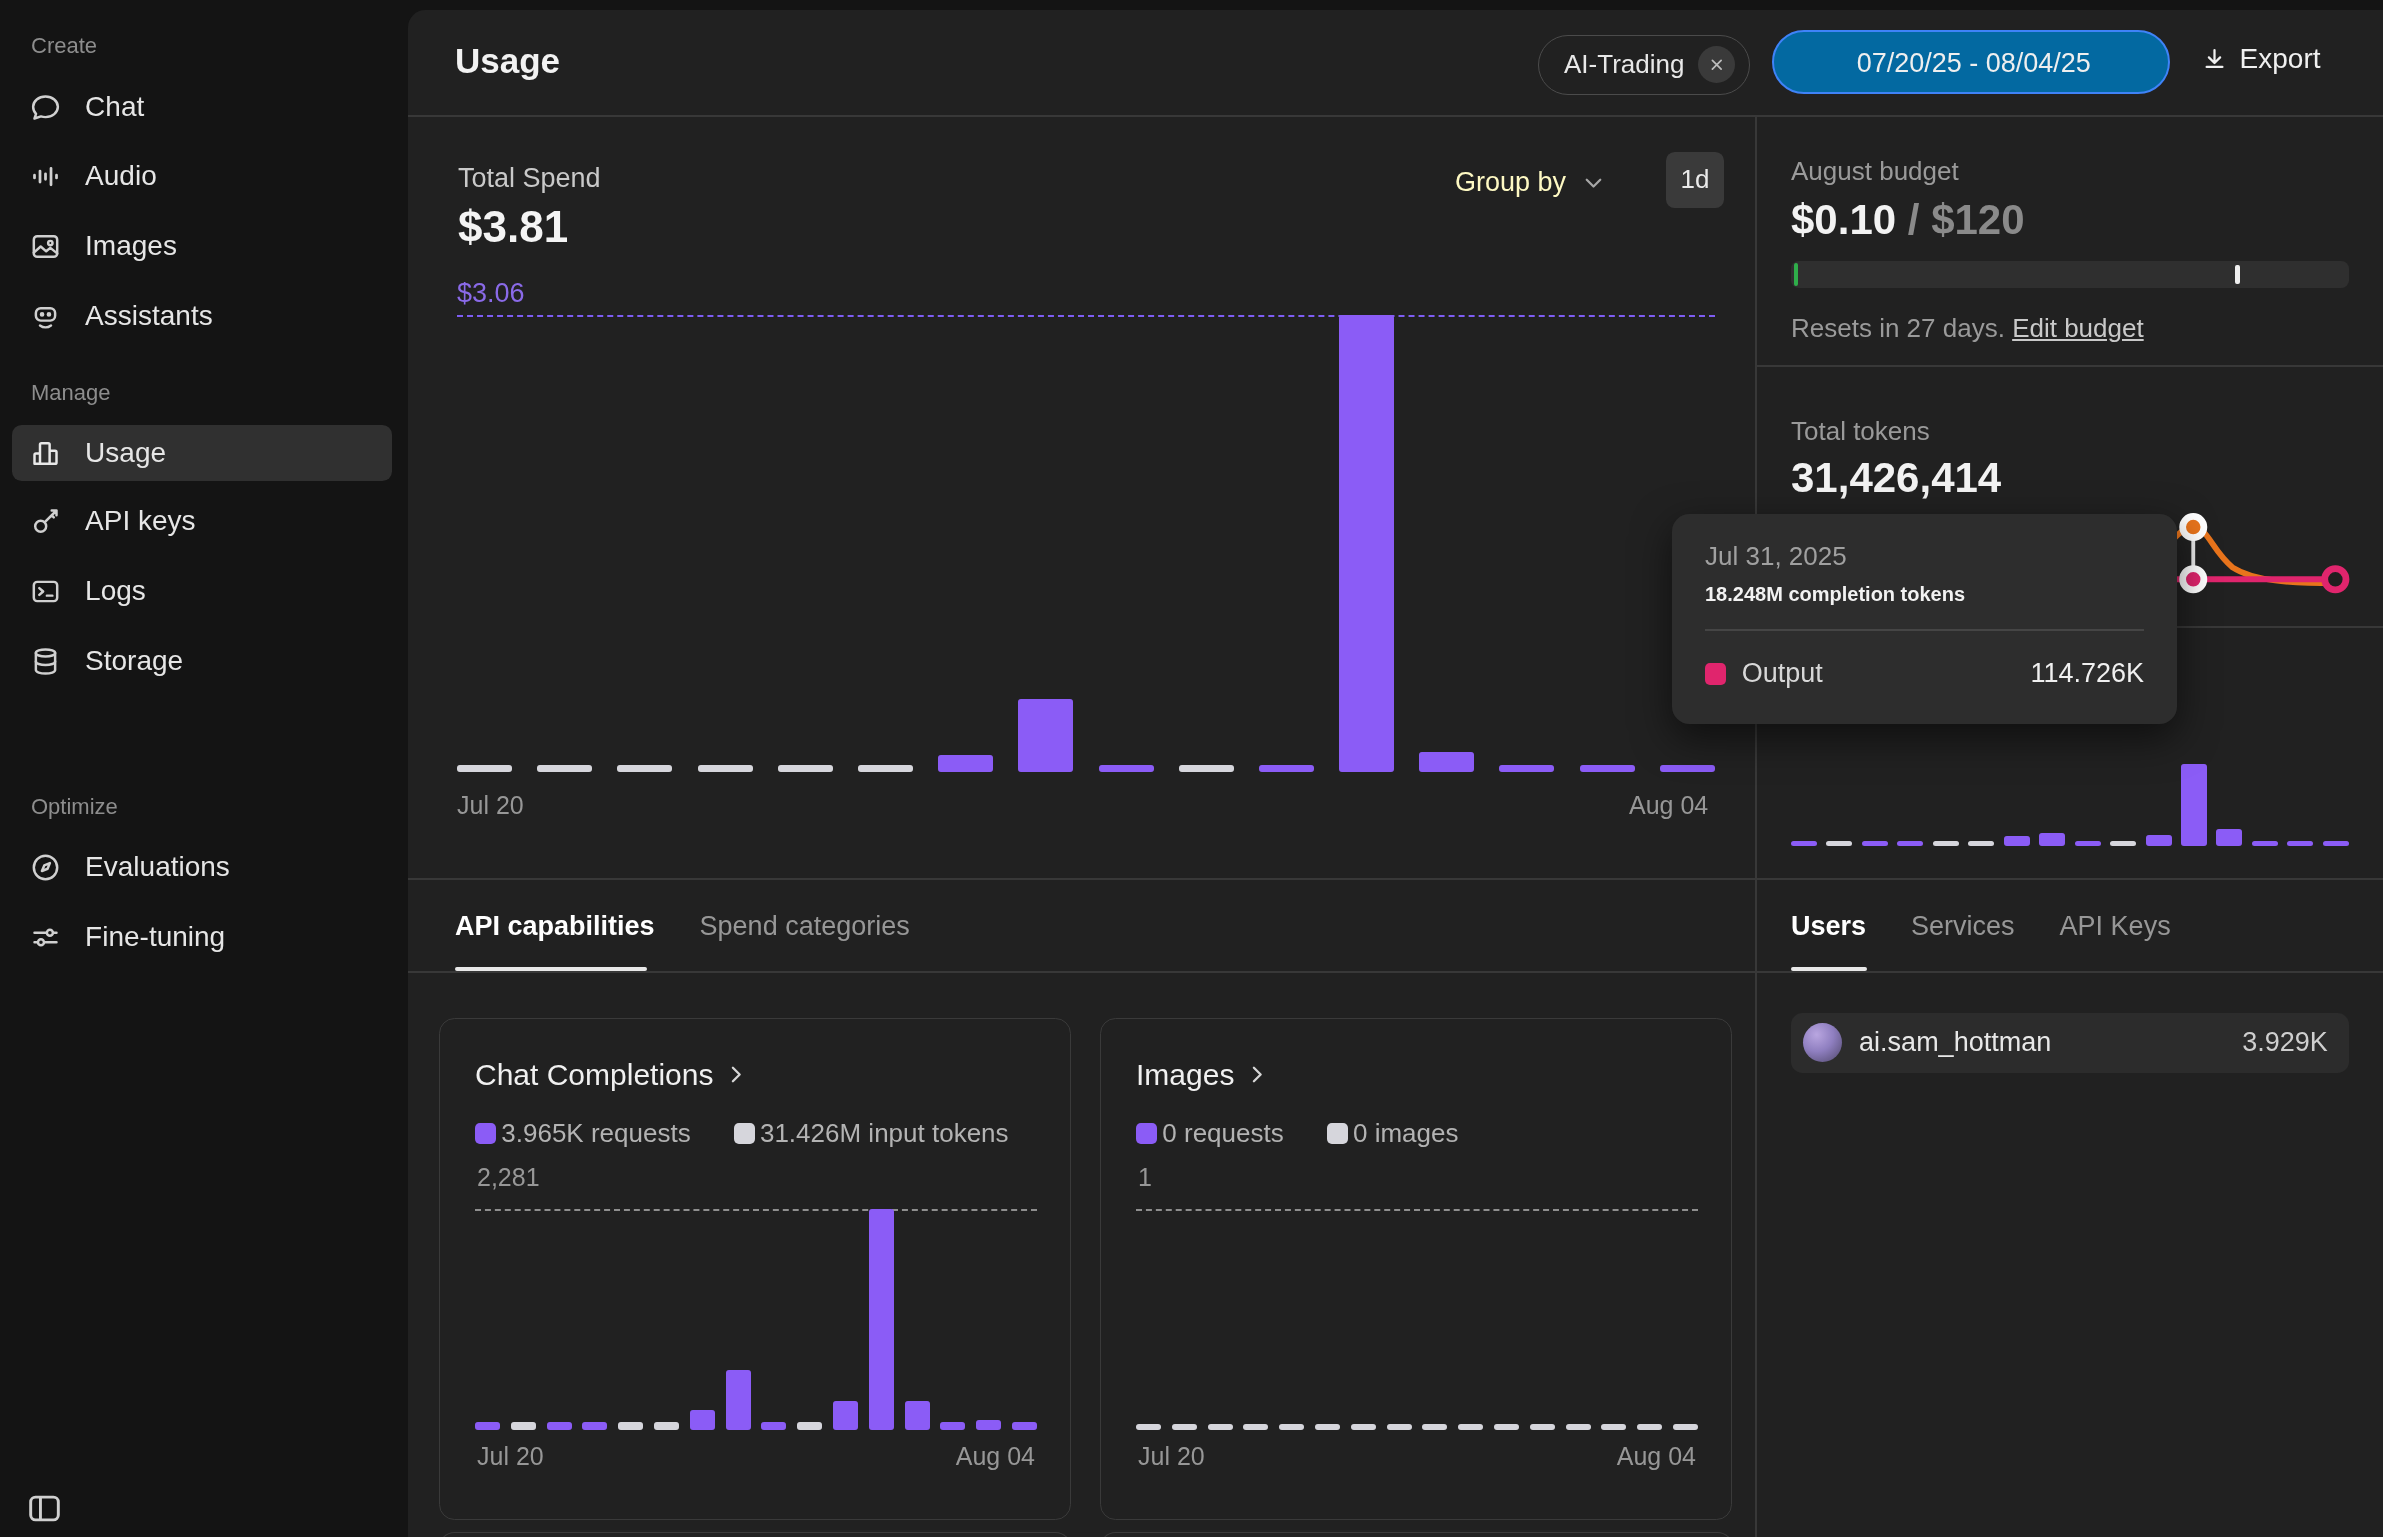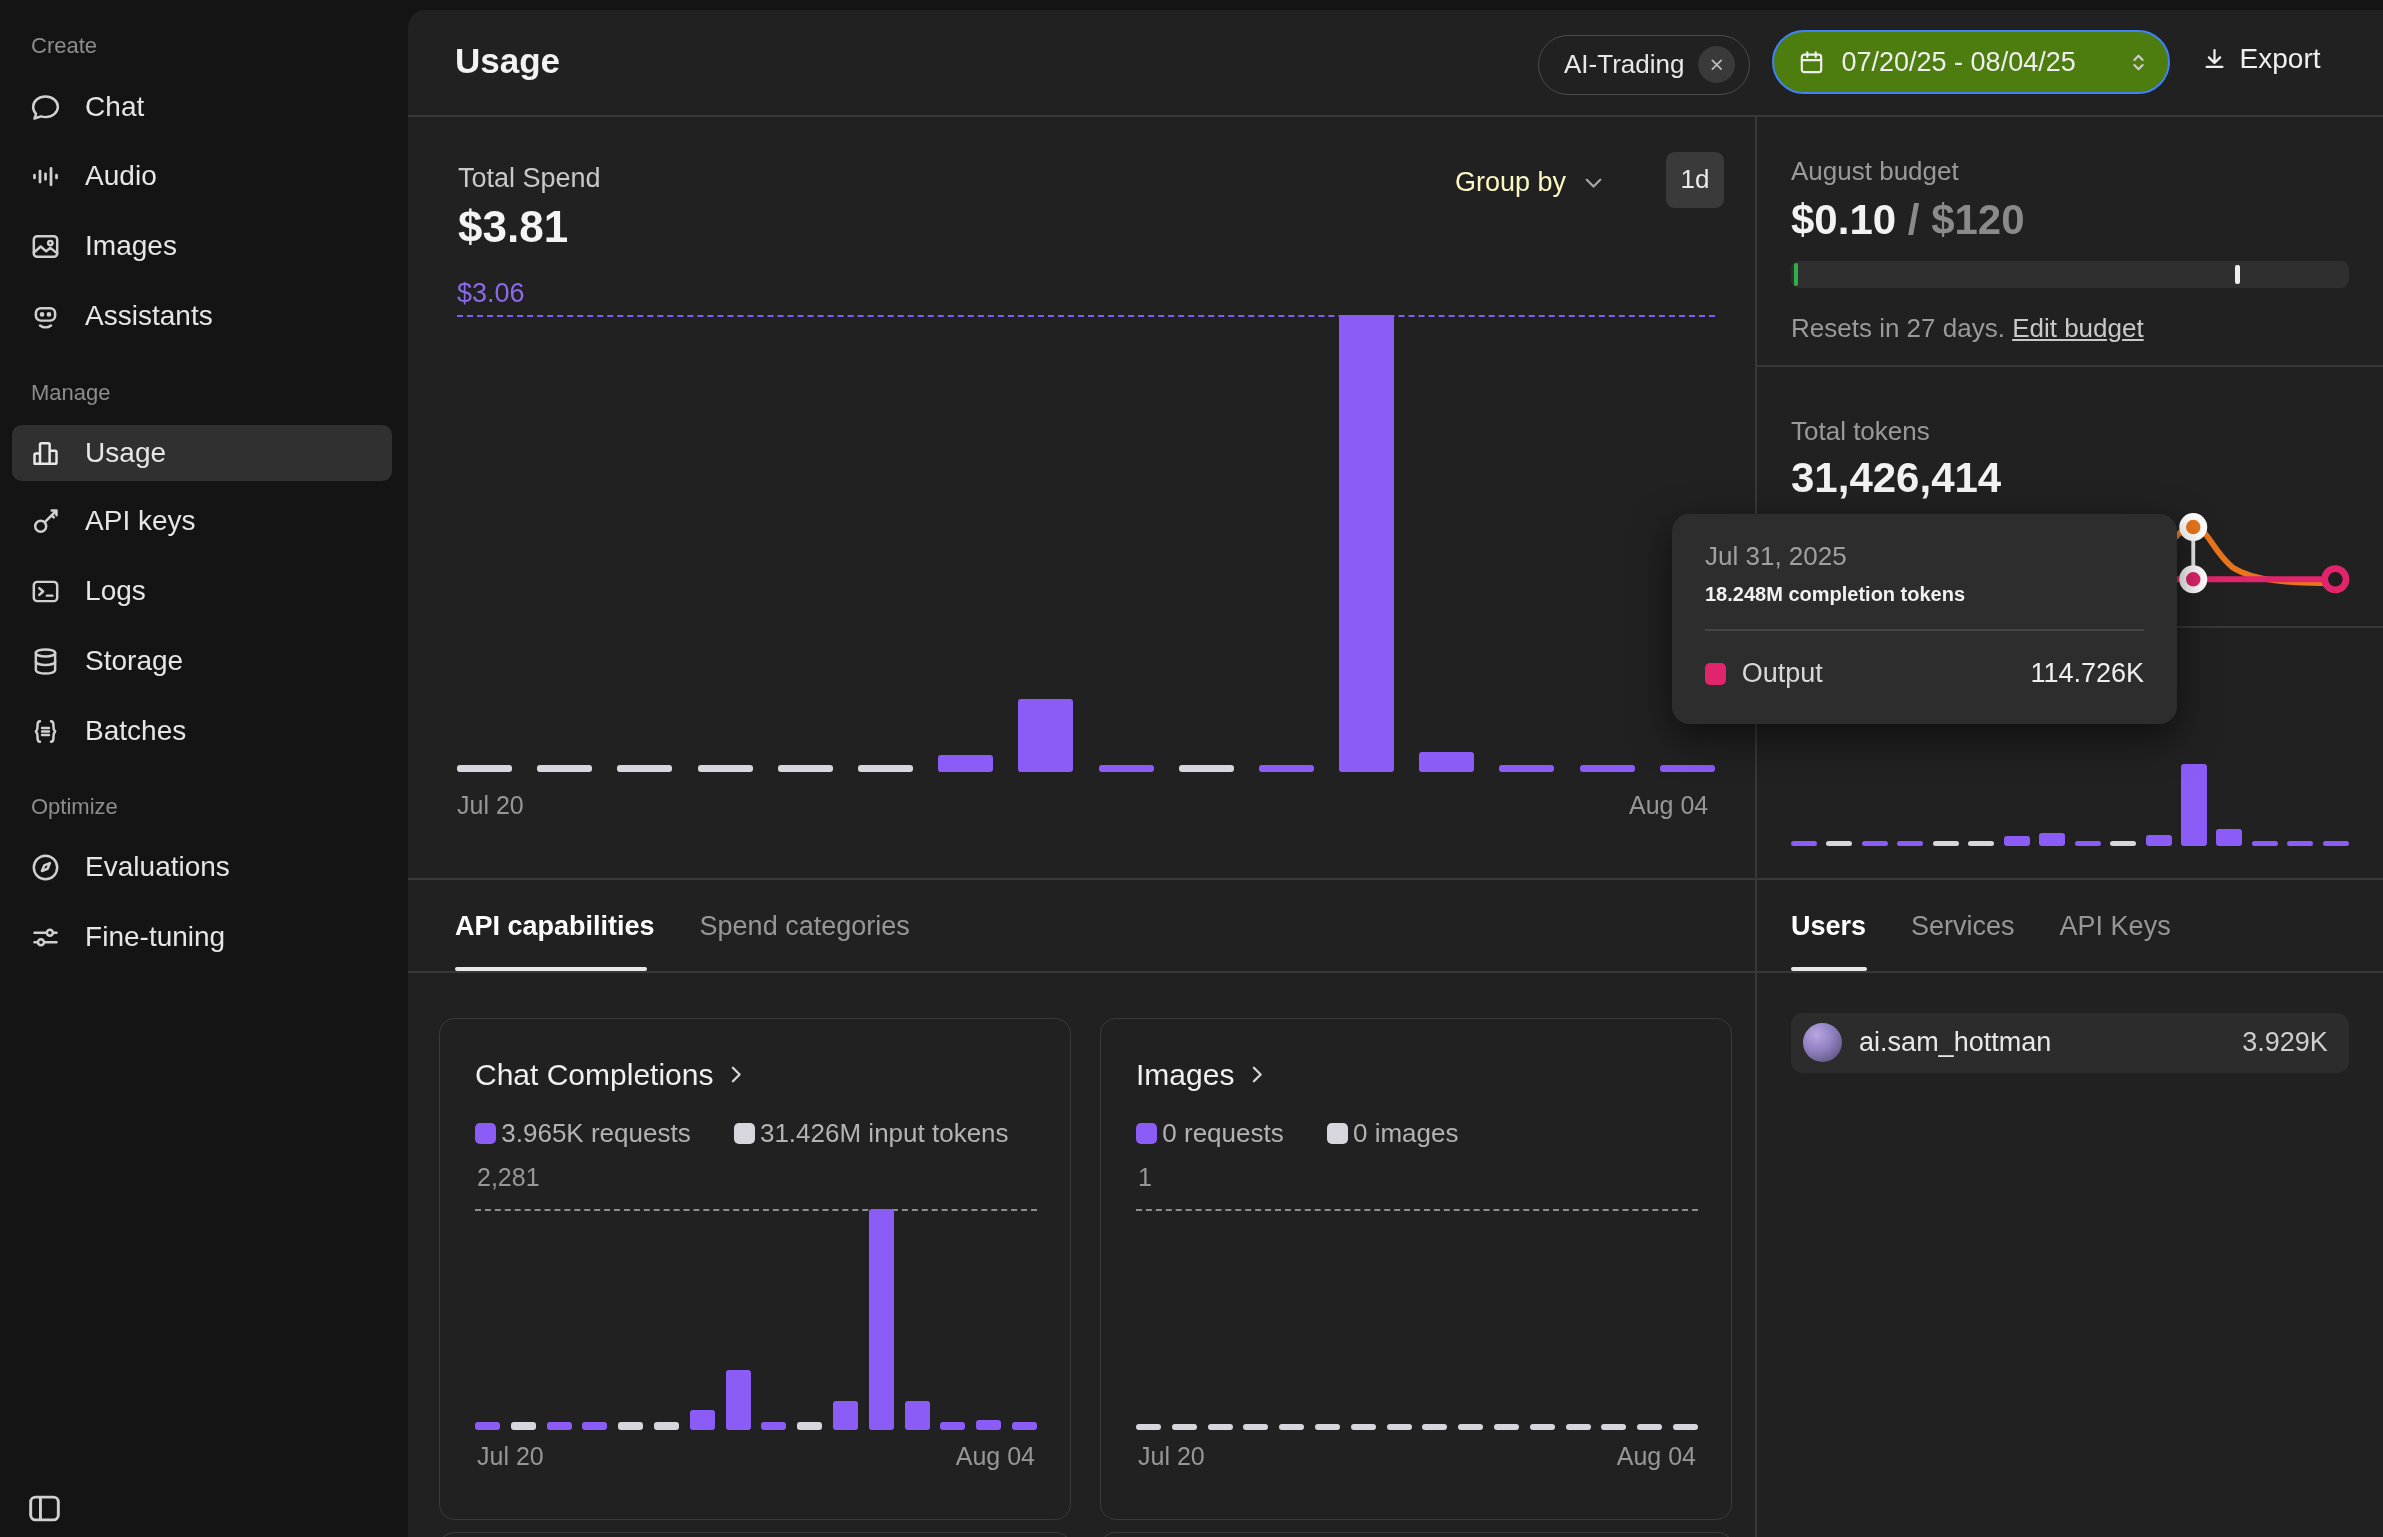--- a/index.html
+++ b/index.html
@@ -30,23 +30,23 @@
   .divider-h { position:absolute; left:0; width:1976px; height:1.9px; background:#383838; }
   .divider-v { position:absolute; left:1347px; top:105px; width:1.9px; height:1423px; background:#383838; }
   .chip {
     position:absolute; left:1130px; top:25px; height:60px;
     display:flex; align-items:center; gap:13.6px; padding:0 13.6px 0 25px;
     border:1.9px solid #4b4b4b; border-radius:31px; font-size:26px; color:#e8e8e8;
   }
   .chip-x { width:37px; height:37px; border-radius:50%; background:#3a3a3a; display:flex; align-items:center; justify-content:center; }
   .datectl {
     position:absolute; left:1364px; top:20.4px; width:398px; height:64px;
-    border:2.9px solid #3f83f8; border-radius:33px; background:#4d7c0f;
+    border:2.9px solid #3f83f8; border-radius:33px; background:#0369a1;
     display:flex; align-items:center; gap:15.5px; padding:0 17.5px 0 23px;
-    font-size:27px; color:#efefef;
+    font-size:27px; color:#efefef;flex-direction:column;
   }
   .exportbtn { position:absolute; left:1793px; top:33px; display:flex; align-items:center; gap:11.6px; font-size:28px; color:#f0f0f0; }
   
   .spend-label { position:absolute; left:50px; top:153px; font-size:27px; color:#c9c9c9; }
   .spend-total { position:absolute; left:50px; top:192px; font-size:44px; font-weight:700; color:#f4f4f4; }
   .spend-peak { position:absolute; left:49px; top:268px; font-size:27px; color:#8a6ae8; }
   .spend-dash { position:absolute; left:49px; top:305px; width:1258px; border-top:2.9px dashed #7e5df2; }
   .barchart { position:absolute; display:flex; align-items:flex-end; justify-content:space-between; }
   .barchart .bar { border-radius:2.9px; }
   #main-bars { left:49px; top:305px; width:1258px; height:457px; }
@@ -175,30 +175,20 @@
     </div>
     <div class="srow" style="top:633px">
       <span>
           <svg width="33" height="33" viewBox="0 0 24 24" fill="none" stroke="#d0d0d0" stroke-width="1.8" stroke-linecap="round">
             <ellipse cx="12" cy="5.8" rx="7" ry="2.6"></ellipse>
             <path d="M5 5.8v12.4c0 1.45 3.13 2.6 7 2.6s7-1.15 7-2.6V5.8"></path>
             <path d="M5 12c0 1.45 3.13 2.6 7 2.6s7-1.15 7-2.6"></path>
           </svg>
         </span>
       <span>Storage</span>
-    </div>
-    <div class="srow" style="top:703px">
-      <span>
-          <svg width="33" height="33" viewBox="0 0 24 24" fill="none" stroke="#d0d0d0" stroke-width="1.8" stroke-linecap="round" stroke-linejoin="round">
-            <path d="M8 4.5c-1.8 0-1.8 1.5-1.8 3S6.5 10.6 5 12c1.5 1.4 1.2 3 1.2 4.5s0 3 1.8 3"></path>
-            <path d="M16 4.5c1.8 0 1.8 1.5 1.8 3s-.3 3.1 1.2 4.5c-1.5 1.4-1.2 3-1.2 4.5s0 3-1.8 3"></path>
-            <path d="M9.5 9.5h5M9.5 12h5M9.5 14.5h5"></path>
-          </svg>
-        </span>
-      <span>Batches</span>
     </div>
 
     <div class="side-label" style="top:794px">Optimize</div>
 
     <div class="srow" style="top:839px">
       <span>
           <svg width="33" height="33" viewBox="0 0 24 24" fill="none" stroke="#d0d0d0" stroke-width="1.8" stroke-linejoin="round">
             <circle cx="12" cy="12" r="8.5"></circle>
             <path d="M15.2 8.8l-1.7 4.1-4.1 1.7 1.7-4.1z"></path>
           </svg>

